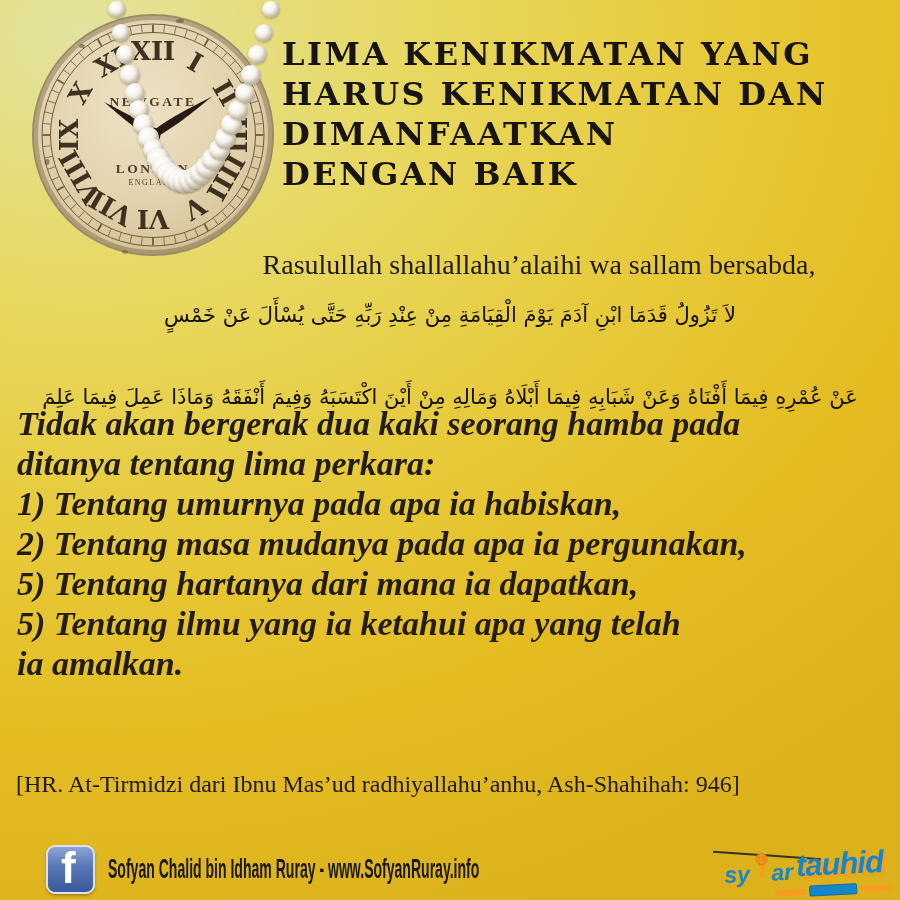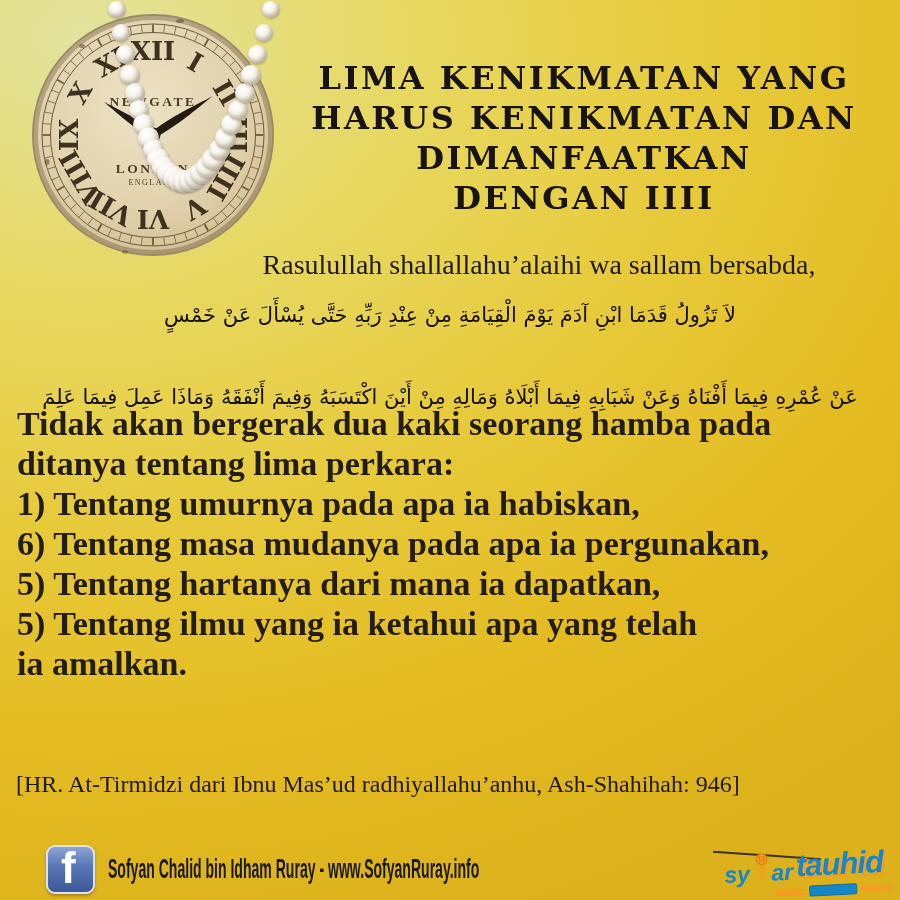--- a/index.html
+++ b/index.html
@@ -13,32 +13,32 @@
   .clock{position:absolute;left:30px;top:12px;width:246px;height:246px;}
   .numeral{font-family:"DejaVu Serif",serif;font-weight:bold;font-size:26px;fill:#3f3120;}
   .brand-lg{font-family:"Liberation Serif",serif;font-size:13.5px;letter-spacing:2.5px;fill:#4d3d28;font-weight:bold;}
   .brand-sm{font-family:"Liberation Serif",serif;font-size:8px;letter-spacing:1.5px;fill:#4d3d28;}
   
   .pearls{position:absolute;left:0;top:0;width:900px;height:280px;pointer-events:none;}
   .pearl{position:absolute;border-radius:50%;
     background:radial-gradient(circle at 35% 30%, #ffffff 0%, #f7f4ec 40%, #d5cdbb 82%, #b4aa93 100%);
     box-shadow:inset -2px -3px 4px rgba(115,100,75,.35), 0 1px 2px rgba(90,75,50,.35);}
   
-  .title{position:absolute;top:34px;left:282px;width:604px;text-align:center;
+  .title{position:absolute;top:34px;left:282px;width:604px;
     font-family:"DejaVu Serif",serif;font-weight:bold;font-size:32px;line-height:40px;
-    letter-spacing:2.5px;color:#171411;margin-top:24px;}
+    letter-spacing:2.5px;color:#171411;}
   .intro{position:absolute;top:249px;left:0;width:900px;box-sizing:border-box;padding-left:178px;
     text-align:center;font-size:28px;color:#1c1a15;}
   .arabic{position:absolute;left:10px;width:880px;text-align:center;direction:rtl;
     font-family:"DejaVu Sans",sans-serif;font-size:21px;color:#14110d;}
   .arabic.l1{top:303px;}
   .arabic.l2{top:351px;margin-top:34px;}
   .maintext{position:absolute;top:404px;left:17px;width:876px;
     font-weight:bold;font-size:34px;color:#221d16;}
-  .tline{height:40px;line-height:40px;white-space:nowrap;}
+  .tline{height:40px;line-height:40px;white-space:nowrap;font-style:italic;}
   .source{position:absolute;top:771px;left:16px;font-size:24px;color:#1d1a15;white-space:nowrap;}
   
   .fb{position:absolute;left:46px;top:845px;width:45px;height:45px;border-radius:9px;
     background:linear-gradient(#8ba5d7 0%, #5a78b6 42%, #3b5998 100%);
     border:2px solid #dde2ee;box-shadow:0 2px 3px rgba(60,45,10,.35);}
   .fb span{position:absolute;left:13px;top:-4px;font-family:"Liberation Sans",sans-serif;
     font-weight:bold;font-size:44px;color:#ffffff;}
   .credit{position:absolute;top:853px;left:108px;font-family:"Liberation Sans",sans-serif;
     font-weight:bold;font-size:27px;line-height:32px;color:#191812;white-space:nowrap;
     transform:scaleX(0.52);transform-origin:0 50%;}
@@ -198,33 +198,33 @@
       <div class="pearl" style="width: 19.4404px; height: 19.4404px; left: 241.311px; top: 65.3376px;"></div>
       <div class="pearl" style="width: 18.8541px; height: 18.8541px; left: 248.203px; top: 45.4929px;"></div>
       <div class="pearl" style="width: 18.2475px; height: 18.2475px; left: 255.201px; top: 23.9074px;"></div>
       <div class="pearl" style="width: 17.6272px; height: 17.6272px; left: 262.301px; top: 0.577526px;"></div>
     </div>
 
   <div class="title">
     <div>LIMA KENIKMATAN YANG</div>
     <div>HARUS KENIKMATAN DAN</div>
     <div>DIMANFAATKAN</div>
-    <div>DENGAN IIII</div>
+    <div>DENGAN BAIK</div>
   </div>
 
   <div class="intro">Rasulullah shallallahu’alaihi wa sallam bersabda,</div>
 
   <div class="arabic l1">لاَ تَزُولُ قَدَمَا ابْنِ آدَمَ يَوْمَ الْقِيَامَةِ مِنْ عِنْدِ رَبِّهِ حَتَّى يُسْأَلَ عَنْ خَمْسٍ</div>
   <div class="arabic l2">عَنْ عُمْرِهِ فِيمَا أَفْنَاهُ وَعَنْ شَبَابِهِ فِيمَا أَبْلَاهُ وَمَالِهِ مِنْ أَيْنَ اكْتَسَبَهُ وَفِيمَ أَنْفَقَهُ وَمَاذَا عَمِلَ فِيمَا عَلِمَ</div>
 
   <div class="maintext">
     <div class="tline">Tidak akan bergerak dua kaki seorang hamba pada</div>
     <div class="tline">ditanya tentang lima perkara:</div>
     <div class="tline">1) Tentang umurnya pada apa ia habiskan,</div>
-    <div class="tline">6) Tentang masa mudanya pada apa ia pergunakan,</div>
+    <div class="tline">2) Tentang masa mudanya pada apa ia pergunakan,</div>
     <div class="tline">5) Tentang hartanya dari mana ia dapatkan,</div>
     <div class="tline">5) Tentang ilmu yang ia ketahui apa yang telah</div>
     <div class="tline">ia amalkan.</div>
   </div>
 
   <div class="source">[HR. At-Tirmidzi dari Ibnu Mas’ud radhiyallahu’anhu, Ash-Shahihah: 946]</div>
 
   <div class="fb">
     <span>f</span>
   </div>

